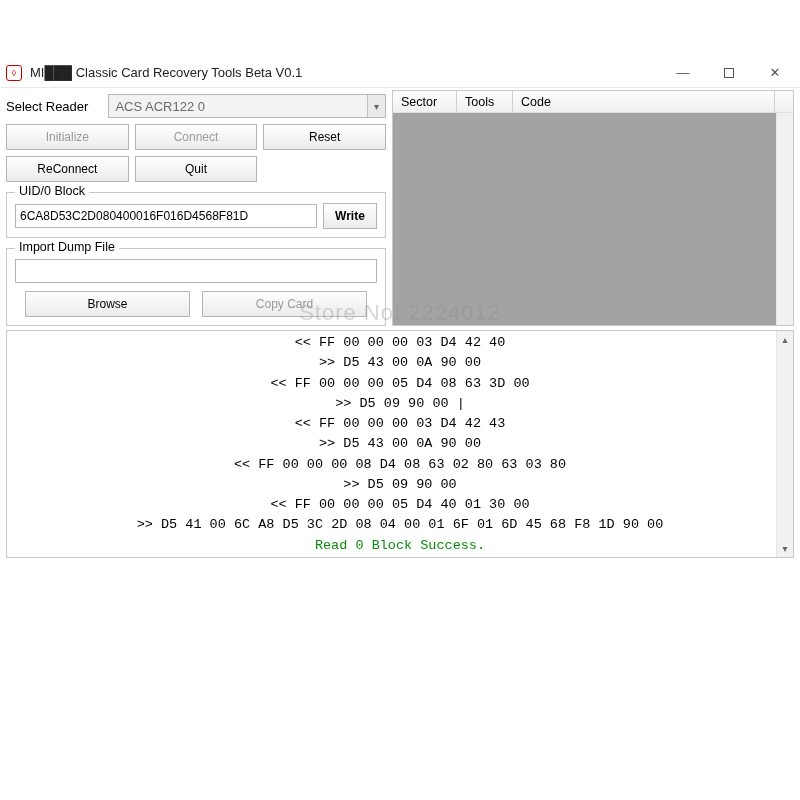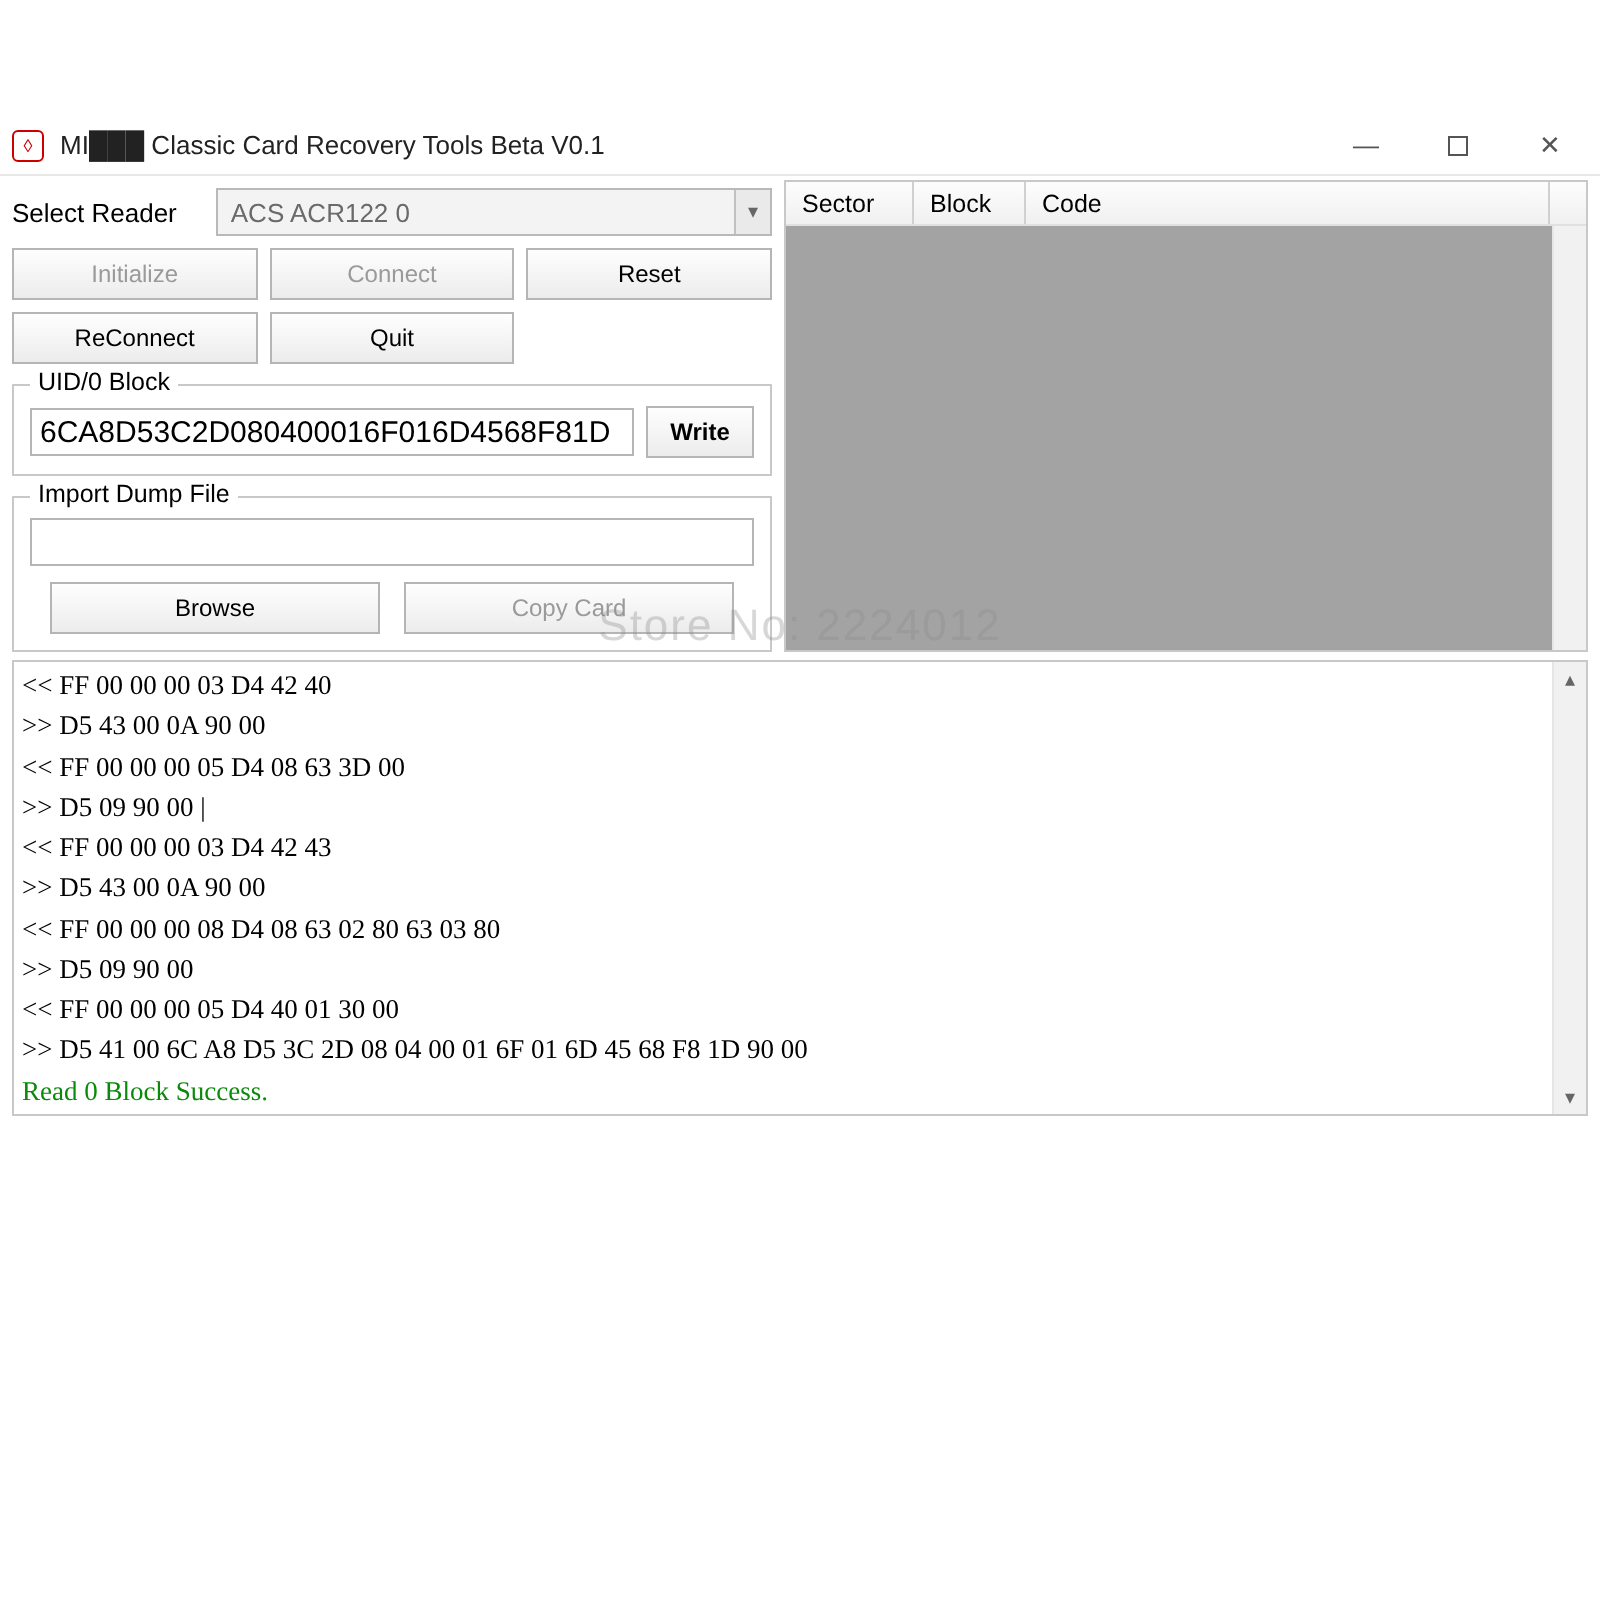--- a/index.html
+++ b/index.html
@@ -121,21 +121,21 @@
     background: #fff;
     padding: 0 4px;
     font-size: 12.5px;
   }
   .uid-row { display: flex; gap: 6px; align-items: center; }
   .text-input {
     flex: 1;
     height: 24px;
     border: 1px solid #b5b5b5;
     padding: 0 4px;
-    font-size: 15px;
+    font-size: 12px;
     font-family: inherit;
   }
   .write-btn { width: 54px; font-weight: bold; }
   .dump-row1 { margin-bottom: 8px; }
   .dump-row2 { display: flex; gap: 12px; padding: 0 10px; }
   .dump-row2 .btn { flex: 1; }
   .right-panel {
     flex: 1;
     border: 1px solid #c8c8c8;
     background: #a3a3a3;
@@ -170,25 +170,26 @@
   .output-box {
     margin: 0 6px 6px 6px;
     border: 1px solid #c8c8c8;
     height: 228px;
     background: #fff;
     position: relative;
     overflow: hidden;
   }
   .output-content {
     padding: 2px 4px;
-    font-family: Liberation Serif, serif;
+    font-family: Liberation Mono, monospace;
     font-size: 13.5px;
     line-height: 1.5;
     white-space: pre;
     color: #000;
+    text-align: center;
   }
   .output-content .green { color: #0a8a0a; }
   .out-scroll {
     position: absolute; right: 0; top: 0; bottom: 0;
     width: 17px; background: #f1f1f1; border-left: 1px solid #e6e6e6;
     display: flex; flex-direction: column; justify-content: space-between;
   }
   .sb-btn {
     height: 17px; display:flex; align-items:center; justify-content:center;
     font-size:10px; color:#666;
@@ -258,21 +259,21 @@
               <div class="btn">Browse</div>
               <div class="btn disabled">Copy Card</div>
             </div>
           </div>
 
         </div>
 
         <div class="right-panel">
           <div class="table-header-row">
             <div class="th sector">Sector</div>
-            <div class="th block">Block</div>
+            <div class="th block">Tools</div>
             <div class="th code">Code</div>
             <div class="th end"></div>
           </div>
           <div class="table-body"></div>
           <div class="scrollbar-v"></div>
         </div>
       </div>
 
       <div class="output-box">
         <div class="output-content" id="out-content">&lt;&lt; FF 00 00 00 03 D4 42 40

